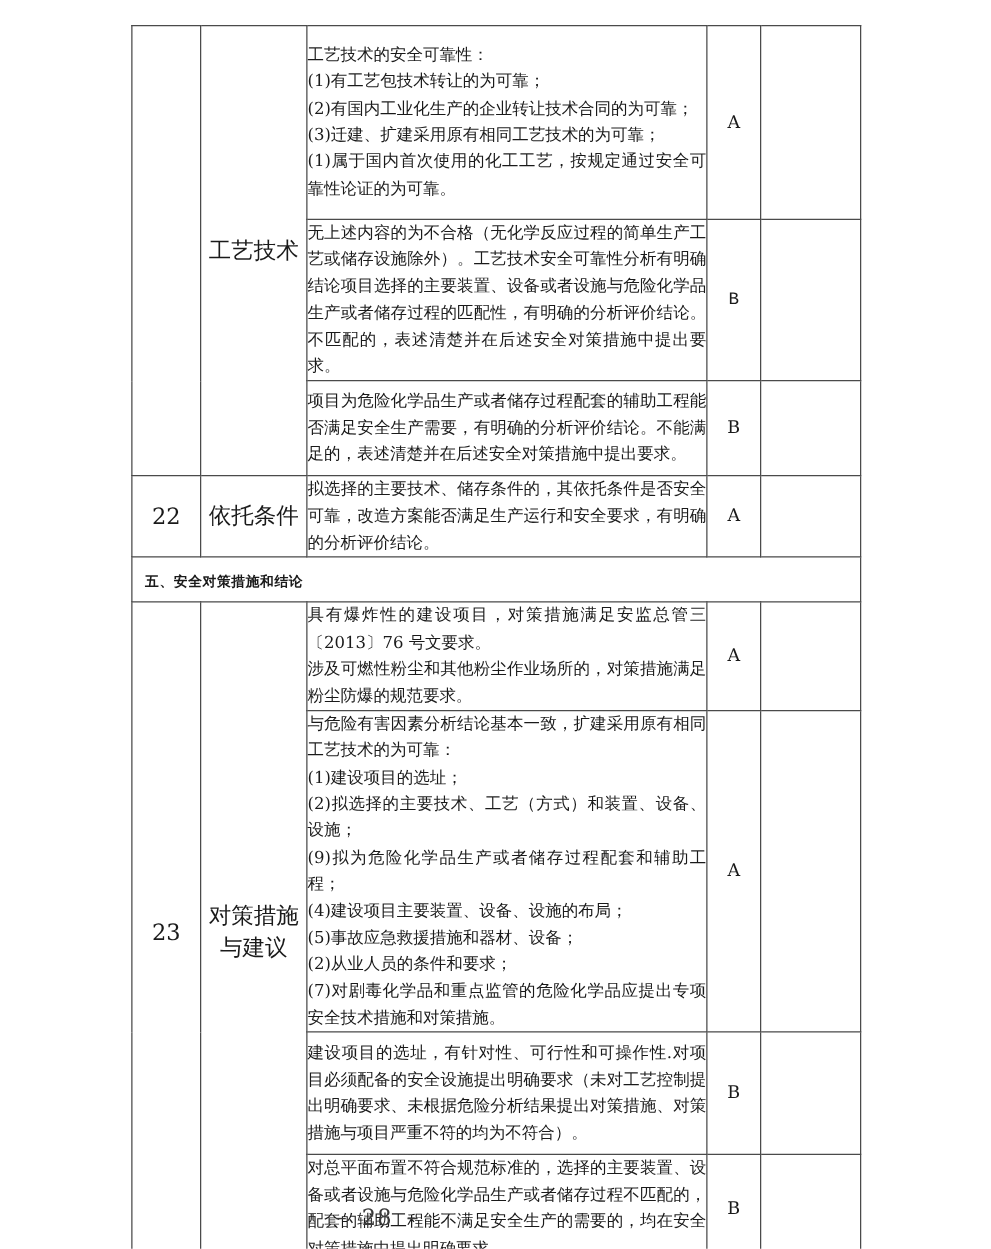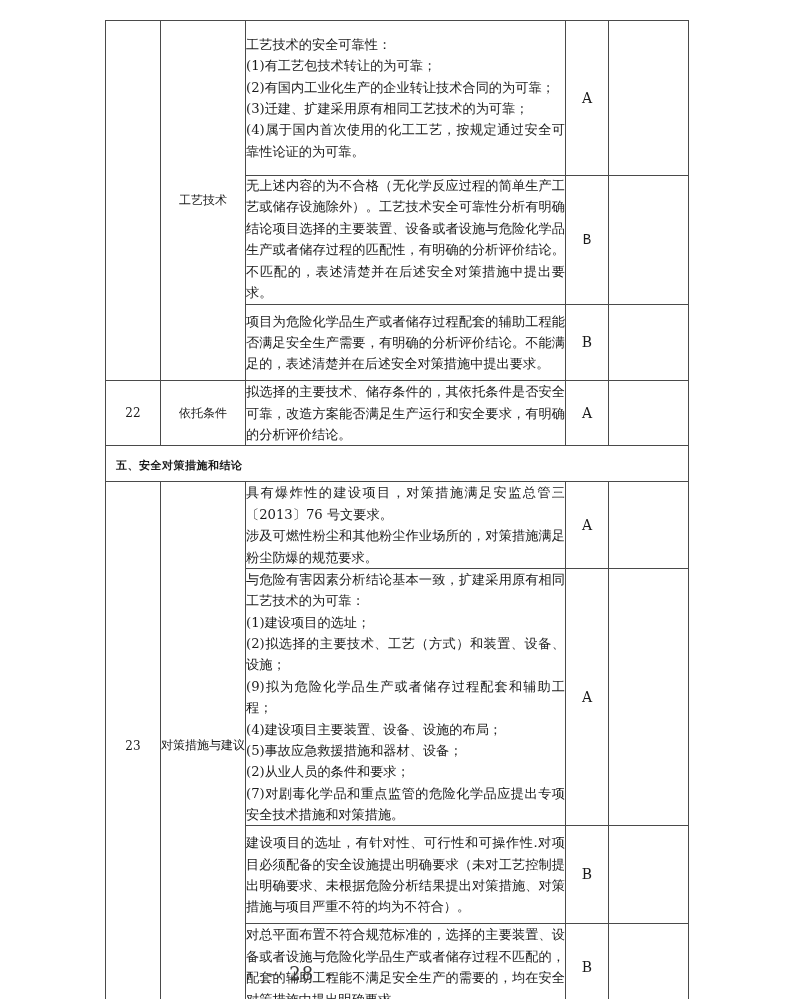--- a/index.html
+++ b/index.html
@@ -36,21 +36,21 @@
   }
   
   col.c-num   { width: 55px; }
   col.c-item  { width: 85px; }
   col.c-desc  { width: 320px; }
   col.c-grade { width: 43px; }
   col.c-note  { width: 80px; }
 
   .cell-num, .cell-item, .cell-grade {
     text-align: center;
-    font-size: 12px;
+    font-size: 18px;
     line-height: 1.5;
   }
   .cell-item { line-height: 1.45; }
   .cell-grade { font-size: 14px; }
 
   .cell-desc {
     font-size: 13.2px;
     line-height: 1.62;
     padding: 5px 7px 6px 9px;
     text-align: justify;
@@ -100,21 +100,21 @@
     <tbody>
 
       <tr style="height:155px;">
         <td class="cell-num" rowspan="3"></td>
         <td class="cell-item" rowspan="3">工艺技术</td>
         <td class="cell-desc">
           <span class="ln">工艺技术的安全可靠性：</span>
           <span class="ln">(1)有工艺包技术转让的为可靠；</span>
           <span class="ln">(2)有国内工业化生产的企业转让技术合同的为可靠；</span>
           <span class="ln">(3)迁建、扩建采用原有相同工艺技术的为可靠；</span>
-          <span class="ln">(4)属于国内首次使用的化工工艺，按规定通过安全可靠性论证的为可靠。</span>
+          <span class="ln">(1)属于国内首次使用的化工工艺，按规定通过安全可靠性论证的为可靠。</span>
         </td>
         <td class="cell-grade">A</td>
         <td class="cell-note"></td>
       </tr>
 
       <tr style="height:116px;font-family:Liberation Mono, monospace;">
         <td class="cell-desc">
           <span class="ln">无上述内容的为不合格（无化学反应过程的简单生产工艺或储存设施除外）。工艺技术安全可靠性分析有明确结论项目选择的主要装置、设备或者设施与危险化学品生产或者储存过程的匹配性，有明确的分析评价结论。不匹配的，表述清楚并在后述安全对策措施中提出要求。</span>
         </td>
         <td class="cell-grade">B</td>

